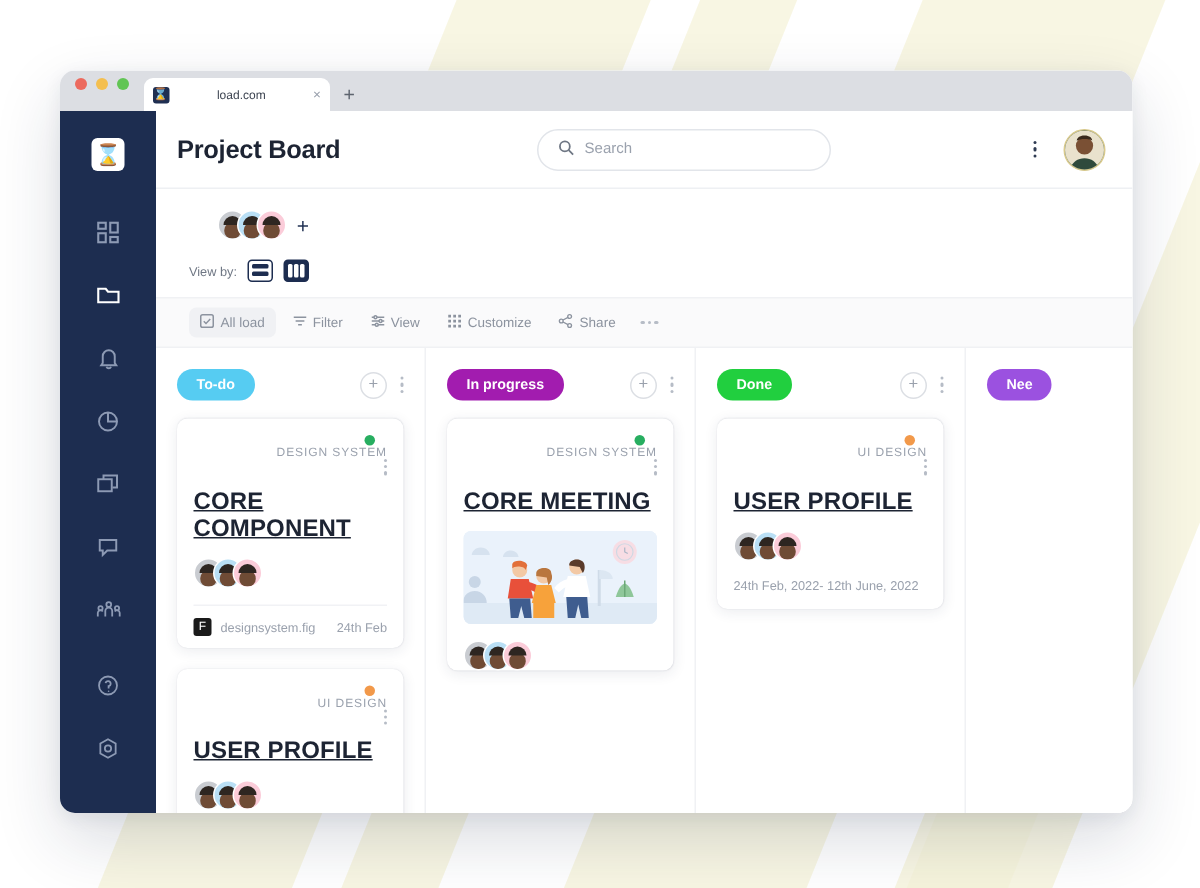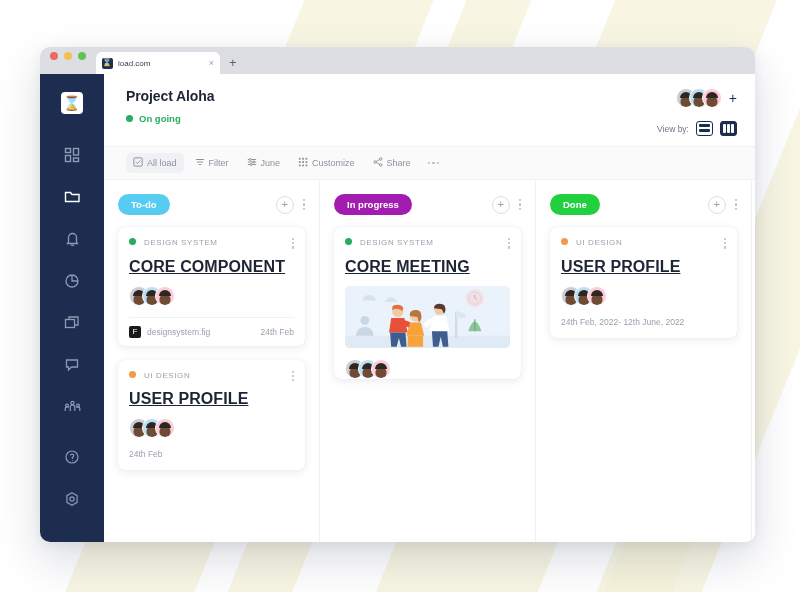--- a/index.html
+++ b/index.html
@@ -43,21 +43,21 @@
   .tab {
     margin-left: 10px; height: 22px; width: 124px; background: #fff;
     border-radius: 6px 6px 0 0; display: flex; align-items: center;
     padding: 0 6px; gap: 5px;
   }
   .favicon {
     width: 11px; height: 11px; background: #1f2f52; border-radius: 2px;
     display: flex; align-items: center; justify-content: center;
     color: #fff; font-size: 8px; line-height: 1;
   }
-  .tab-title { font-size: 8px; color: #3c4350; flex: 1; white-space: nowrap; overflow: hidden; }
+  .tab-title { font-size: 8px; color: #3c4350; flex: 1; white-space: nowrap; overflow: hidden; text-align: center; }
   .tab-close { font-size: 9px; color: #9aa1ad; cursor: pointer; }
   .tab-new { font-size: 13px; color: #5d646f; margin-left: 9px; padding-bottom: 4px; cursor: pointer; }
 
   .viewport { display: flex; height: 468px; background: #ffffff; }
 
   
   .sidebar {
     width: 64px; background: #1d2d50; flex-shrink: 0;
     display: flex; flex-direction: column; align-items: center;
     padding-top: 18px; padding-bottom: 16px;
@@ -139,21 +139,21 @@
     display: flex; align-items: center; gap: 4px; padding: 4px 7px;
     border-radius: 5px; font-size: 9px; color: #8c939f; cursor: pointer; background: transparent;
   }
   .tbtn.active { background: #f0f1f4; }
   .tdots { display: flex; gap: 2px; padding: 6px 6px; cursor: pointer; }
   .tdots i { width: 2.5px; height: 2.5px; border-radius: 50%; background: #b6bcc6; display: block; }
 
   
   .board { flex: 1; display: flex; overflow: hidden; background: #fff; position: relative; }
   .col {
-    width: 216px; flex-shrink: 0; border-right: 1px solid #f0f1f4;
+    width: 180px; flex-shrink: 0; border-right: 1px solid #f0f1f4;
     padding: 14px 14px 0 14px; position: relative;
   }
   .col-head { display: flex; align-items: center; margin-bottom: 12px; }
   .pill {
     border-radius: 14px; padding: 5px 13px; font-size: 9.5px; font-weight: bold; color: #fff;
     white-space: nowrap; cursor: pointer;
   }
   .col-head-spacer { flex: 1; }
   .plus-circle {
     width: 18px; height: 18px; border-radius: 50%; border: 1px solid #dcdfe4;
@@ -161,21 +161,21 @@
     font-size: 11px; color: #9aa1ad; cursor: pointer; line-height: 1;
   }
   .col-kebab { display: flex; flex-direction: column; gap: 2px; margin-left: 9px; cursor: pointer; }
   .col-kebab i { width: 2.2px; height: 2.2px; border-radius: 50%; background: #b6bcc6; display: block; }
 
   .card {
     background: #fff; border-radius: 7px; padding: 11px 11px 0 11px;
     box-shadow: 0 2px 9px rgba(30,45,75,.09), 0 0 1px rgba(30,45,75,.12);
     margin-bottom: 14px;
   }
-  .card-top { display: flex; align-items: flex-start; margin-bottom: 9px; }
+  .card-top { display: flex; align-items: flex-end; margin-bottom: 9px; flex-direction: column; }
   .cat-dot { width: 7px; height: 7px; border-radius: 50%; margin-right: 8px; }
   .cat-label { font-size: 8px; color: #9aa1ad; letter-spacing: .6px; flex: 1; }
   .card-title { font-size: 16px; font-weight: bold; color: #1d2433; letter-spacing: .1px; margin-bottom: 10px; text-decoration: underline; }
   .card-avatars { display: flex; align-items: center; margin-bottom: 11px; }
   .card-foot {
     border-top: 1px solid #f1f2f5; display: flex; align-items: center; gap: 6px;
     padding: 8px 0; margin-top: 0;
   }
   .file-icon { width: 12px; height: 12px; border-radius: 2px; display: flex; align-items: center;
                justify-content: center; font-size: 8px; color: #fff; line-height: 1; flex-shrink: 0; }
@@ -296,29 +296,49 @@
             <svg width="16" height="16" viewBox="0 0 16 16" fill="none" stroke="#8d9ab4" stroke-width="1.2">
               <path d="M8 1.8l5.1 2.9v6.6L8 14.2 2.9 11.3V4.7z"></path>
                 <circle cx="8" cy="8" r="2.1"></circle>
             </svg>
           </span>
         </div>
       </div>
 
       <div class="main">
 
+        <div class="topbar">
+          <div class="page-title">Project Board</div>
+          <div class="search-wrap">
+            <div class="search-box">
+              <span>
+                <svg width="11" height="11" viewBox="0 0 12 12" fill="none" stroke="#6f7784" stroke-width="1.3">
+                  <circle cx="5" cy="5" r="3.6"></circle>
+                    <path d="M7.8 7.8L11 11"></path>
+                </svg>
+              </span>
+              <input type="text" placeholder="Search" style="">
+            </div>
+          </div>
+          <div class="kebab">
+            <i></i>
+              <i></i>
+              <i></i>
+          </div>
+          <div class="avatar-main">
+            <svg width="100%" height="100%" viewBox="0 0 28 28">
+              <rect width="28" height="28" fill="#e9e2cd"></rect>
+              <circle cx="14" cy="11" r="6.2" fill="#7a5034"></circle>
+              <path d="M14 3.6c3.6 0 5.5 1.8 5.5 3.6-1.6-1.2-8.6-1.6-11 .2 0-2 1.9-3.8 5.5-3.8z" fill="#3a2a1d"></path>
+              <path d="M3.6 28c1.4-5.2 5.6-8 10.4-8s9 2.8 10.4 8z" fill="#2f4a3c"></path>
+            </svg>
+          </div>
+        </div>
 
         <div class="project-head">
-          <div class="project-left">
-            <div class="project-name">Project Aloha</div>
-            <div class="status-row">
-              <span class="status-dot"></span>
-              <span class="status-text">On going</span>
-            </div>
-          </div>
           <div class="project-right">
             <div class="avatar-stack">
               <span class="av g">
                   <i class="av-face"></i>
                   <i class="av-hair"></i>
                 </span>
               <span class="av b">
                   <i class="av-face"></i>
                   <i class="av-hair"></i>
                 </span>
@@ -366,21 +386,21 @@
 
           <span class="tbtn">
             <span>
               <svg width="10" height="10" viewBox="0 0 12 12" fill="none" stroke="#8c939f" stroke-width="1.2">
                 <path d="M1 3h10M1 6h10M1 9h10"></path>
                 <circle cx="4" cy="3" r="1.2" fill="#fafafb"></circle>
                   <circle cx="8" cy="6" r="1.2" fill="#fafafb"></circle>
                 <circle cx="5" cy="9" r="1.2" fill="#fafafb"></circle>
               </svg>
             </span>
-            <span>June</span>
+            <span>View</span>
           </span>
 
           <span class="tbtn">
             <span>
               <svg width="10" height="10" viewBox="0 0 12 12" fill="#8c939f">
                 <rect x="1" y="1" width="2.2" height="2.2"></rect>
                   <rect x="5" y="1" width="2.2" height="2.2"></rect>
                   <rect x="9" y="1" width="2.2" height="2.2"></rect>
                 <rect x="1" y="5" width="2.2" height="2.2"></rect>
                   <rect x="5" y="5" width="2.2" height="2.2"></rect>

